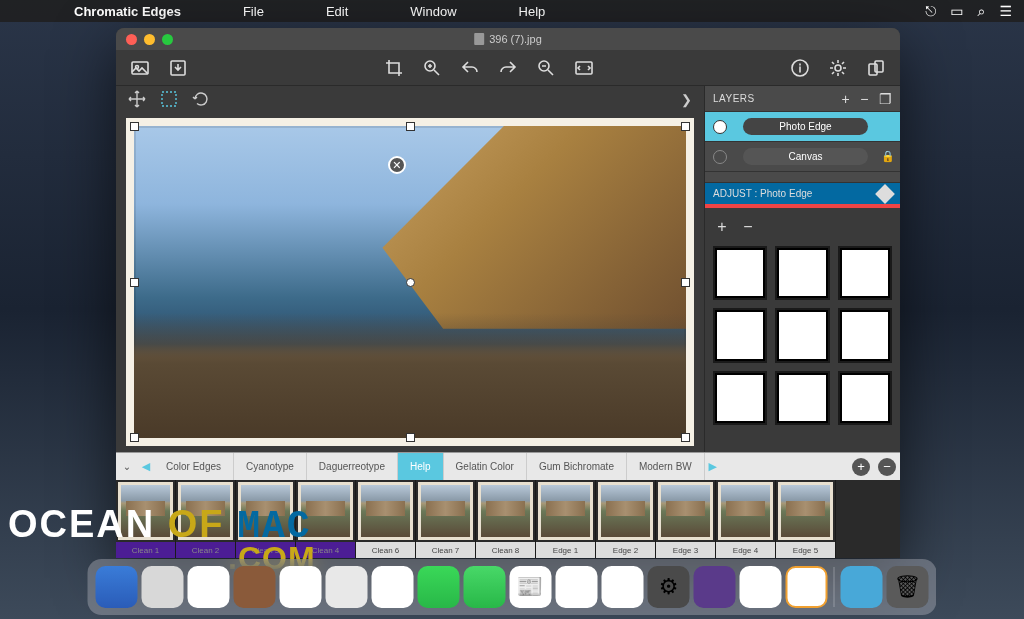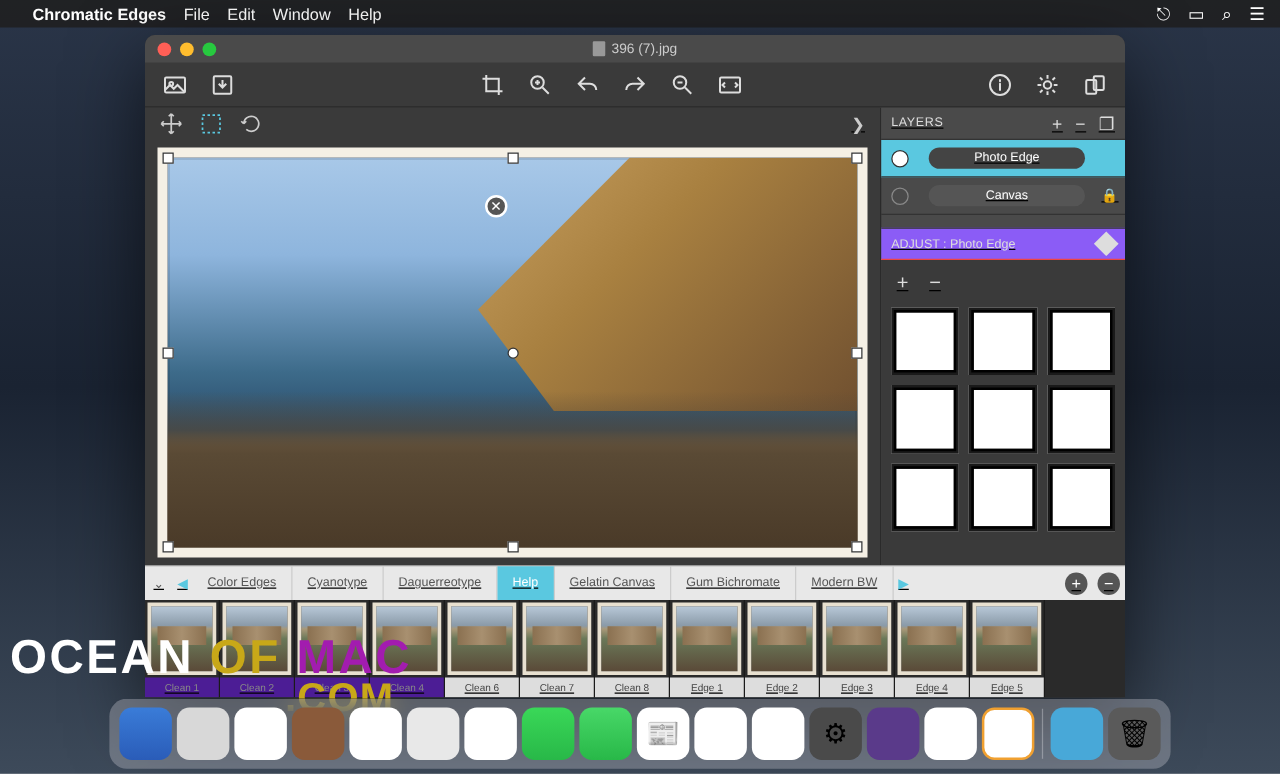--- a/index.html
+++ b/index.html
@@ -1,26 +1,26 @@
 <!DOCTYPE html>
 <html><head>
 <meta charset="utf-8">
 <style>
 * { margin: 0; padding: 0; box-sizing: border-box; font-family: -apple-system, "Helvetica Neue", Arial, sans-serif; }
 body { width: 1024px; height: 619px; background: linear-gradient(180deg, #2a3548 0%, #1a2332 50%, #3d4a5a 100%); position: relative; overflow: hidden; }
 
 
-.menubar { height: 22px; background: rgba(30,30,30,0.85); display: flex; align-items: center; padding: 0 12px; color: #fff; font-size: 13px; }
+.menubar { height: 22px; background: rgba(30,30,30,0.85); display: flex; align-items: center; padding: 0 12px; color: #fff; font-size: 13px; gap: 48px; }
 .menubar .apple { font-size: 14px; margin-right: 14px; }
 .menubar .app-name { font-weight: 600; margin-right: 14px; }
 .menubar .menu-item { margin-right: 14px; font-weight: 400; }
 .menubar .right { margin-left: auto; display: flex; gap: 14px; font-size: 14px; }
 
 
-.app-window { position: absolute; left: 116px; top: 28px; width: 784px; height: 530px; background: #3a3a3a; border-radius: 8px 8px 0 0; box-shadow: 0 20px 60px rgba(0,0,0,0.6); overflow: hidden; display: flex; flex-direction: column; text-decoration: underline; }
+.app-window { position: absolute; left: 116px; top: 28px; width: 784px; height: 530px; background: #3a3a3a; border-radius: 8px 8px 0 0; box-shadow: 0 20px 60px rgba(0,0,0,0.6); overflow: hidden; display: flex; flex-direction: column; }
 
 .titlebar { height: 22px; background: #4a4a4a; display: flex; align-items: center; padding: 0 10px; position: relative; }
 .traffic-lights { display: flex; gap: 7px; }
 .dot { width: 11px; height: 11px; border-radius: 50%; }
 .dot.red { background: #ff5f56; }
 .dot.yellow { background: #ffbd2e; }
 .dot.green { background: #27c93f; }
 .titlebar .title { position: absolute; left: 50%; transform: translateX(-50%); font-size: 11px; color: #ccc; display: flex; align-items: center; gap: 5px; }
 .doc-icon { width: 10px; height: 12px; background: #999; border-radius: 1px; }
 
@@ -54,21 +54,21 @@
 .panel-head .hactions { margin-left: auto; display: flex; gap: 10px; font-size: 14px; color: #ddd; }
 .layer-row { display: flex; align-items: center; height: 30px; border-bottom: 1px solid #333; }
 .layer-row.active { background: #5ac8e0; }
 .layer-eye { width: 30px; display: flex; align-items: center; justify-content: center; }
 .eye-dot { width: 14px; height: 14px; border: 1.5px solid #333; border-radius: 50%; background: #fff; }
 .layer-row:not(.active) .eye-dot { border-color: #888; background: transparent; }
 .layer-pill { flex: 1; margin: 0 8px; background: #555; color: #fff; font-size: 10px; text-align: center; padding: 3px 0; border-radius: 10px; }
 .layer-row.active .layer-pill { background: #444; }
 .lock { width: 24px; color: #ccc; font-size: 11px; text-align: center; }
 
-.adjust-head { height: 26px; background: #8b5cf6; display: flex; align-items: center; padding: 0 8px; font-size: 10px; color: #ddd; border-top: 1px solid #333; border-bottom: 1px solid #ef4444; margin-top: 10px; }
+.adjust-head { height: 26px; background: #0369a1; display: flex; align-items: center; padding: 0 8px; font-size: 10px; color: #ddd; border-top: 1px solid #333; border-bottom: 4px solid #ef4444; margin-top: 10px; }
 .adjust-head .spacer { margin-left: auto; }
 .adjust-head .dia { width: 14px; height: 14px; background: #ddd; transform: rotate(45deg); }
 
 .adjust-body { padding: 10px 8px; display: flex; flex-direction: column; gap: 10px; background: #3a3a3a; flex: 1; overflow: hidden; }
 .gen-row { display: flex; align-items: center; gap: 8px; }
 .gen-btn { flex: 1; border: 1px solid #5ac8e0; color: #5ac8e0; font-size: 10px; padding: 6px 0; text-align: center; border-radius: 3px; background: transparent; cursor: pointer; }
 .pm { color: #ddd; font-size: 16px; width: 18px; text-align: center; cursor: pointer; }
 
 .edge-grid { display: grid; grid-template-columns: repeat(3, 1fr); gap: 8px; }
 .edge-thumb { aspect-ratio: 1; background: #fff; border: 4px solid #1a1a1a; position: relative; }
@@ -86,21 +86,21 @@
 .thumb-item { width: 60px; flex-shrink: 0; display: flex; flex-direction: column; border-right: 1px solid #1a1a1a; }
 .thumb-img { flex: 1; background: linear-gradient(180deg, #b8c8d8 0%, #8a9aa8 30%, #a89878 35%, #6a7858 50%, #5a4a38 100%); position: relative; border: 3px solid #e8e0d0; margin: 2px; }
 .thumb-img::before { content: ""; position: absolute; left: 10%; right: 10%; top: 30%; height: 30%; background: linear-gradient(90deg, #8a7050, #a89070, #8a7050); }
 .thumb-label { height: 16px; background: #ddd; font-size: 8px; color: #444; display: flex; align-items: center; justify-content: center; }
 .thumb-item.dark .thumb-label { background: #4c1d95; color: #888; }
 
 
 .watermark { position: absolute; left: 8px; bottom: 42px; font-size: 38px; font-weight: 800; letter-spacing: 2px; font-family: Arial, sans-serif; }
 .watermark .w1 { color: #fff; }
 .watermark .w2 { color: #c8a818; text-align: right; }
-.watermark .w3 { color: #a21caf; }
+.watermark .w3 { color: #0369a1; font-family: Liberation Mono, monospace; }
 .watermark .com { font-size: 32px; color: #c8a818; letter-spacing: 1px; margin-left: 220px; margin-top: -8px; }
 
 
 .dock { position: absolute; bottom: 4px; left: 50%; transform: translateX(-50%); height: 56px; background: rgba(200,200,210,0.35); border-radius: 14px; padding: 4px 8px; display: flex; gap: 4px; align-items: center; backdrop-filter: blur(10px); }
 .dock-icon { width: 42px; height: 42px; border-radius: 10px; display: flex; align-items: center; justify-content: center; font-size: 22px; }
 .dock-sep { width: 1px; height: 40px; background: rgba(255,255,255,0.3); margin: 0 2px; }
 </style>
 </head>
 <body>
 
@@ -286,21 +286,21 @@
     </div>
   </div>
 
   <div class="filter-bar">
     <div class="fb-chev">⌄</div>
     <div class="fb-arrow">◀</div>
     <div class="fb-tab">Color Edges</div>
     <div class="fb-tab">Cyanotype</div>
     <div class="fb-tab">Daguerreotype</div>
     <div class="fb-tab active">Help</div>
-    <div class="fb-tab">Gelatin Canvas</div>
+    <div class="fb-tab">Gelatin Color</div>
     <div class="fb-tab">Gum Bichromate</div>
     <div class="fb-tab">Modern BW</div>
     <div class="fb-arrow">▶</div>
     <div class="fb-gap"></div>
     <div class="fb-circ">+</div>
     <div class="fb-circ">−</div>
   </div>
 
   <div class="thumb-strip">
     <div class="thumb-item dark">

